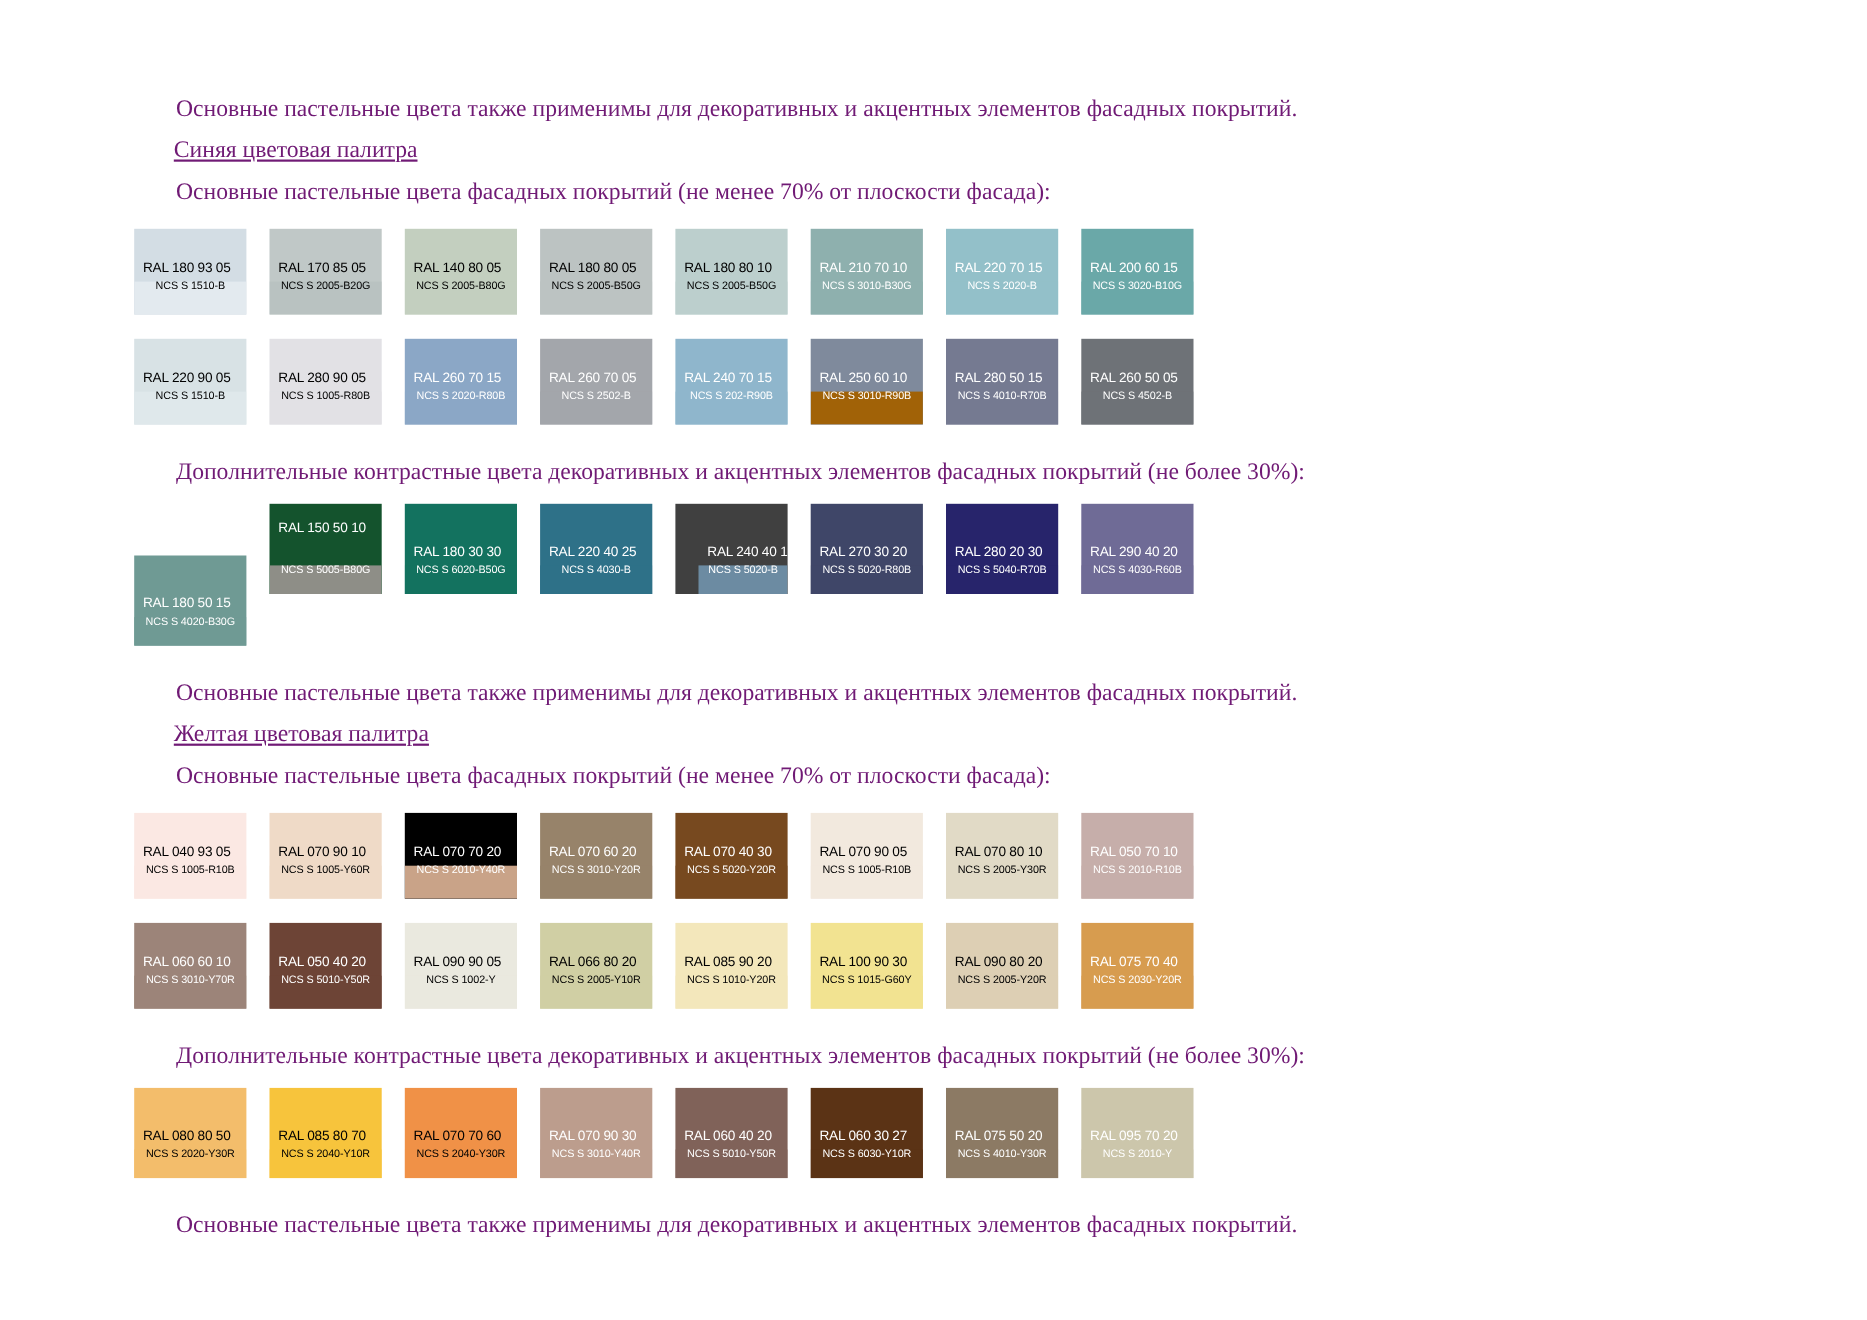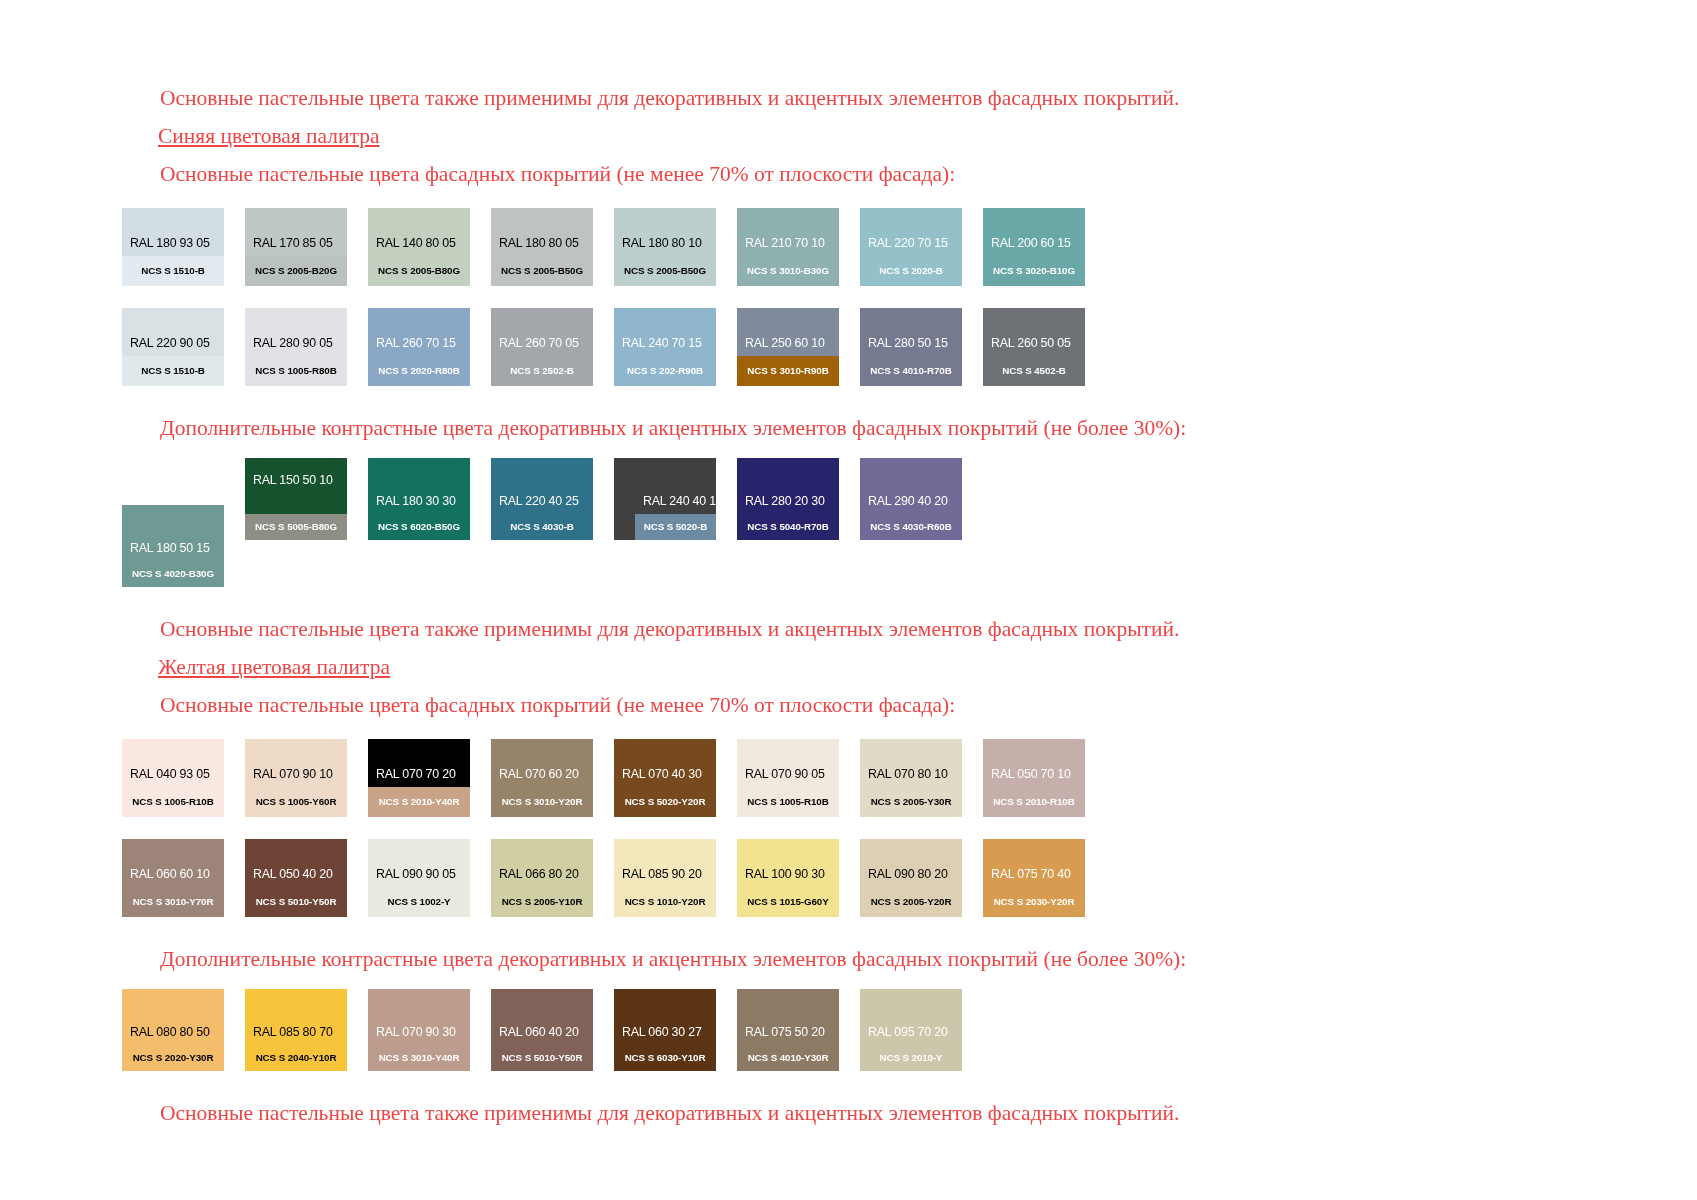--- a/index.html
+++ b/index.html
@@ -19,21 +19,21 @@
     position: relative;
     width: 1697px;
     height: 1200px;
     box-sizing: border-box;
     padding: 82px 0 0 0;
   }
   .para {
     font-family: "Liberation Serif", "DejaVu Serif", serif;
     font-size: 21.5px;
     line-height: 32px;
-    color: #ef4444;
+    color: #701a75;
     margin: 0 0 0 0;
     padding-left: 160px;
     white-space: nowrap;
   }
   .para.heading-underline {
     text-decoration: underline;
     padding-left: 158px;
   }
   .spacer-6 { height: 6px; }
   .spacer-14 { height: 14px; }
@@ -74,23 +74,21 @@
     font-size: 9.8px;
     line-height: 1;
     letter-spacing: -0.1px;
     padding: 0 0 0 0;
     text-align: center;
     white-space: nowrap;
   }
   .swatch .ncs-band {
     height: 30px;
     display: flex;
-    align-items: center;
     justify-content: center;
-    font-weight: bold;
   }
   .swatch.accent .ncs-band {
     height: 26px;
   }
   .dark-text .ral, .dark-text .ncs { color: #000000; }
   .light-text .ral, .light-text .ncs { color: #ffffff; }
 </style>
 </head>
 <body>
 
@@ -232,20 +230,26 @@
       <div class="swatch light-text accent" style="background: rgb(46, 113, 136);">
         <div class="ral">RAL 220 40 25</div>
         <div class="ncs-band" style="background: rgb(46, 113, 136);">
           <div class="ncs">NCS S 4030-B</div>
         </div>
       </div>
       <div class="swatch light-text accent" style="background: #404040; padding-left: 21px;">
         <div class="ral">RAL 240 40 15</div>
         <div class="ncs-band" style="background: rgb(108, 139, 162);">
           <div class="ncs">NCS S 5020-B</div>
+        </div>
+      </div>
+      <div class="swatch light-text accent" style="background: rgb(63, 70, 104);">
+        <div class="ral">RAL 270 30 20</div>
+        <div class="ncs-band" style="background: rgb(63, 70, 104);">
+          <div class="ncs">NCS S 5020-R80B</div>
         </div>
       </div>
       <div class="swatch light-text accent" style="background: rgb(39, 36, 107);">
         <div class="ral">RAL 280 20 30</div>
         <div class="ncs-band" style="background: rgb(39, 36, 107);">
           <div class="ncs">NCS S 5040-R70B</div>
         </div>
       </div>
       <div class="swatch light-text accent" style="background: rgb(111, 107, 150);">
         <div class="ral">RAL 290 40 20</div>
@@ -376,20 +380,26 @@
         <div class="ncs-band" style="background: rgb(243, 189, 107);">
           <div class="ncs">NCS S 2020-Y30R</div>
         </div>
       </div>
       <div class="swatch dark-text accent" style="background: rgb(247, 196, 60);">
         <div class="ral">RAL 085 80 70</div>
         <div class="ncs-band" style="background: rgb(247, 196, 60);">
           <div class="ncs">NCS S 2040-Y10R</div>
         </div>
       </div>
+      <div class="swatch dark-text accent" style="background: rgb(240, 145, 71);">
+        <div class="ral">RAL 070 70 60</div>
+        <div class="ncs-band" style="background: rgb(240, 145, 71);">
+          <div class="ncs">NCS S 2040-Y30R</div>
+        </div>
+      </div>
       <div class="swatch light-text accent" style="background: rgb(188, 157, 141);">
         <div class="ral">RAL 070 90 30</div>
         <div class="ncs-band" style="background: rgb(188, 157, 141);">
           <div class="ncs">NCS S 3010-Y40R</div>
         </div>
       </div>
       <div class="swatch light-text accent" style="background: rgb(128, 98, 89);">
         <div class="ral">RAL 060 40 20</div>
         <div class="ncs-band" style="background: rgb(128, 98, 89);">
           <div class="ncs">NCS S 5010-Y50R</div>

